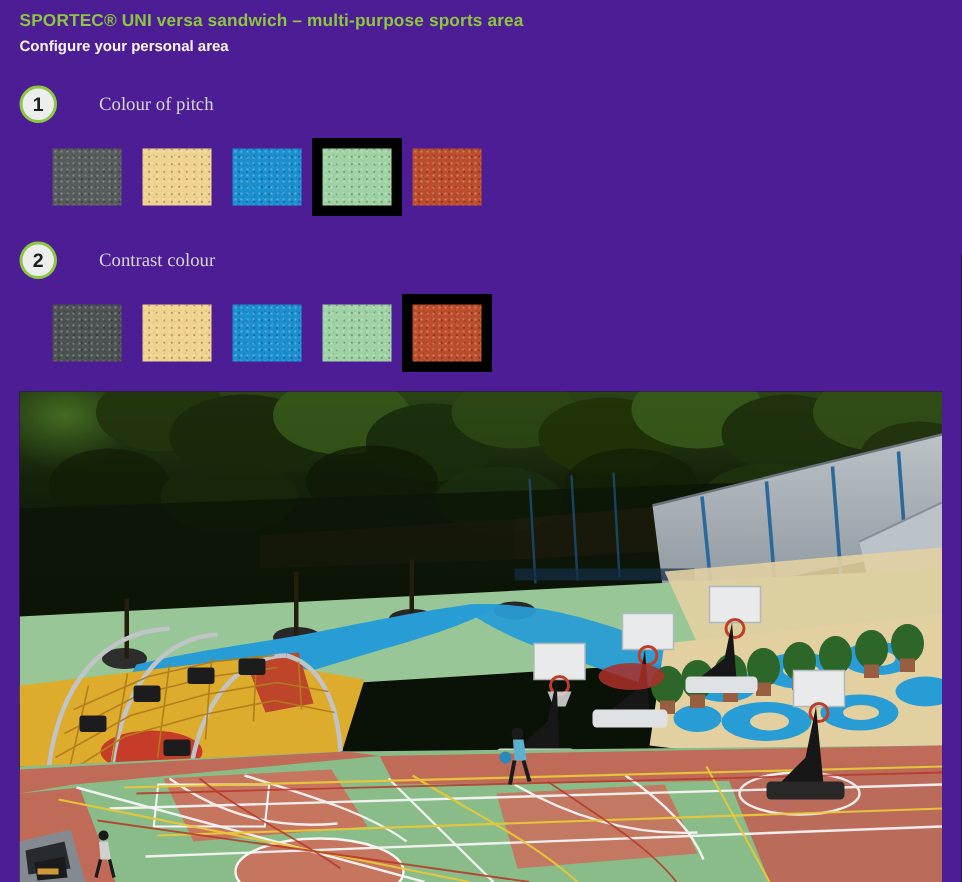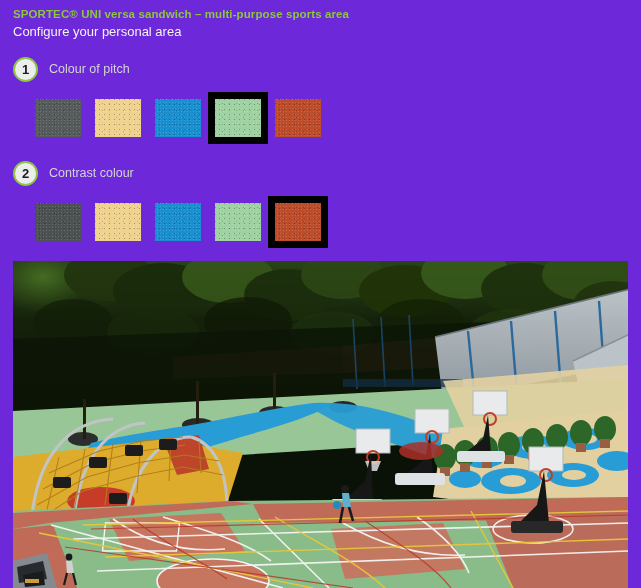--- a/index.html
+++ b/index.html
@@ -11,42 +11,42 @@
     width: 641px;
     height: 588px;
     overflow: hidden;
     font-family: "Liberation Sans", sans-serif;
     -webkit-font-smoothing: antialiased;
   }
   .app {
     position: relative;
     width: 641px;
     height: 588px;
-    background: #6d28d9;
+    background: #4c1d95;
     overflow: hidden;
   }
 
   
   .header {
     position: absolute;
     left: 13px;
     top: 7px;
     width: 600px;
   }
   .product-title {
     font-size: 11.5px;
     font-weight: bold;
     color: #8dc63f;
     letter-spacing: 0.1px;
     line-height: 15px;
     white-space: nowrap;
   }
   .product-subtitle {
-    font-size: 13px;
-    font-weight: normal;
+    font-size: 10px;
+    font-weight: bold;
     color: #f2f2f2;
     line-height: 15px;
     margin-top: 2px;
     white-space: nowrap;
   }
 
   
   .step {
     position: absolute;
     left: 13px;
@@ -69,24 +69,25 @@
     box-sizing: border-box;
     display: flex;
     align-items: center;
     justify-content: center;
     font-size: 13px;
     font-weight: bold;
     color: #1b1b1b;
     flex: 0 0 auto;
   }
   .step-label {
-    margin-left: 11px;
+    margin-left: 28px;
     font-size: 12.5px;
     color: #d4d4d4;
     white-space: nowrap;
+    font-family: Liberation Serif, serif;
   }
 
   
   .swatch-row {
     display: flex;
     margin-top: 9px;
     margin-left: 15px;
   }
   .swatch-cell {
     width: 60px;

